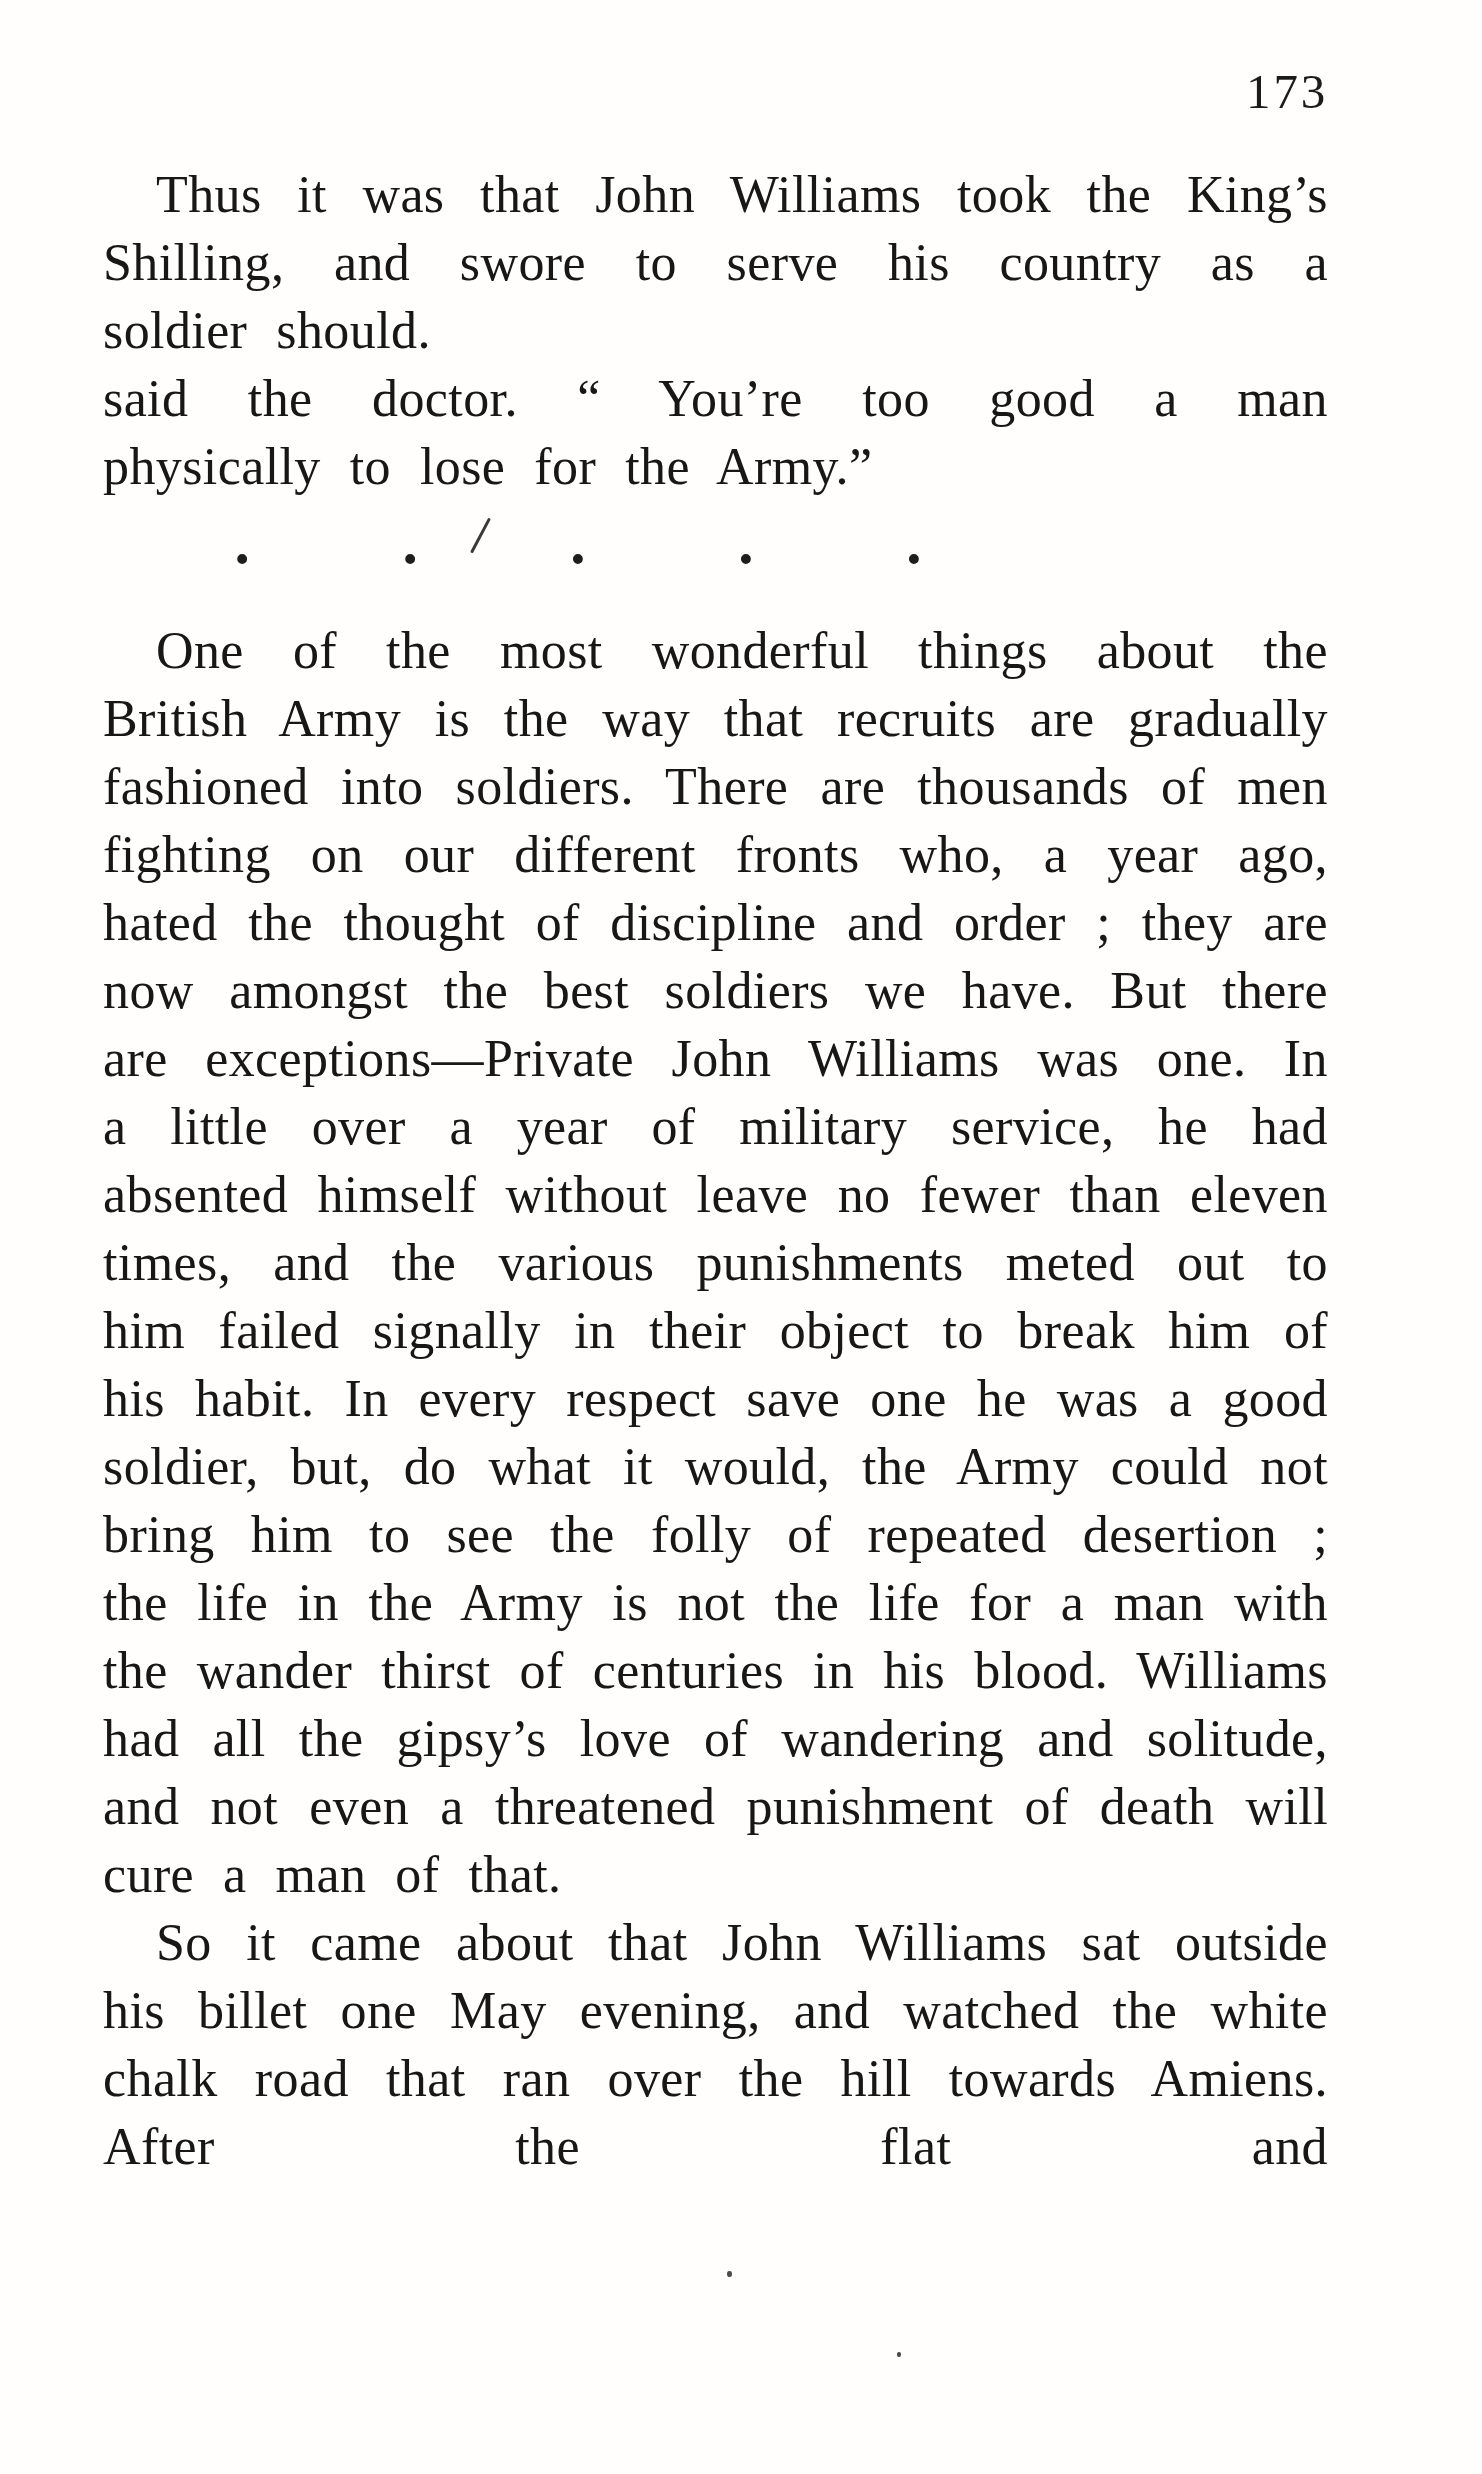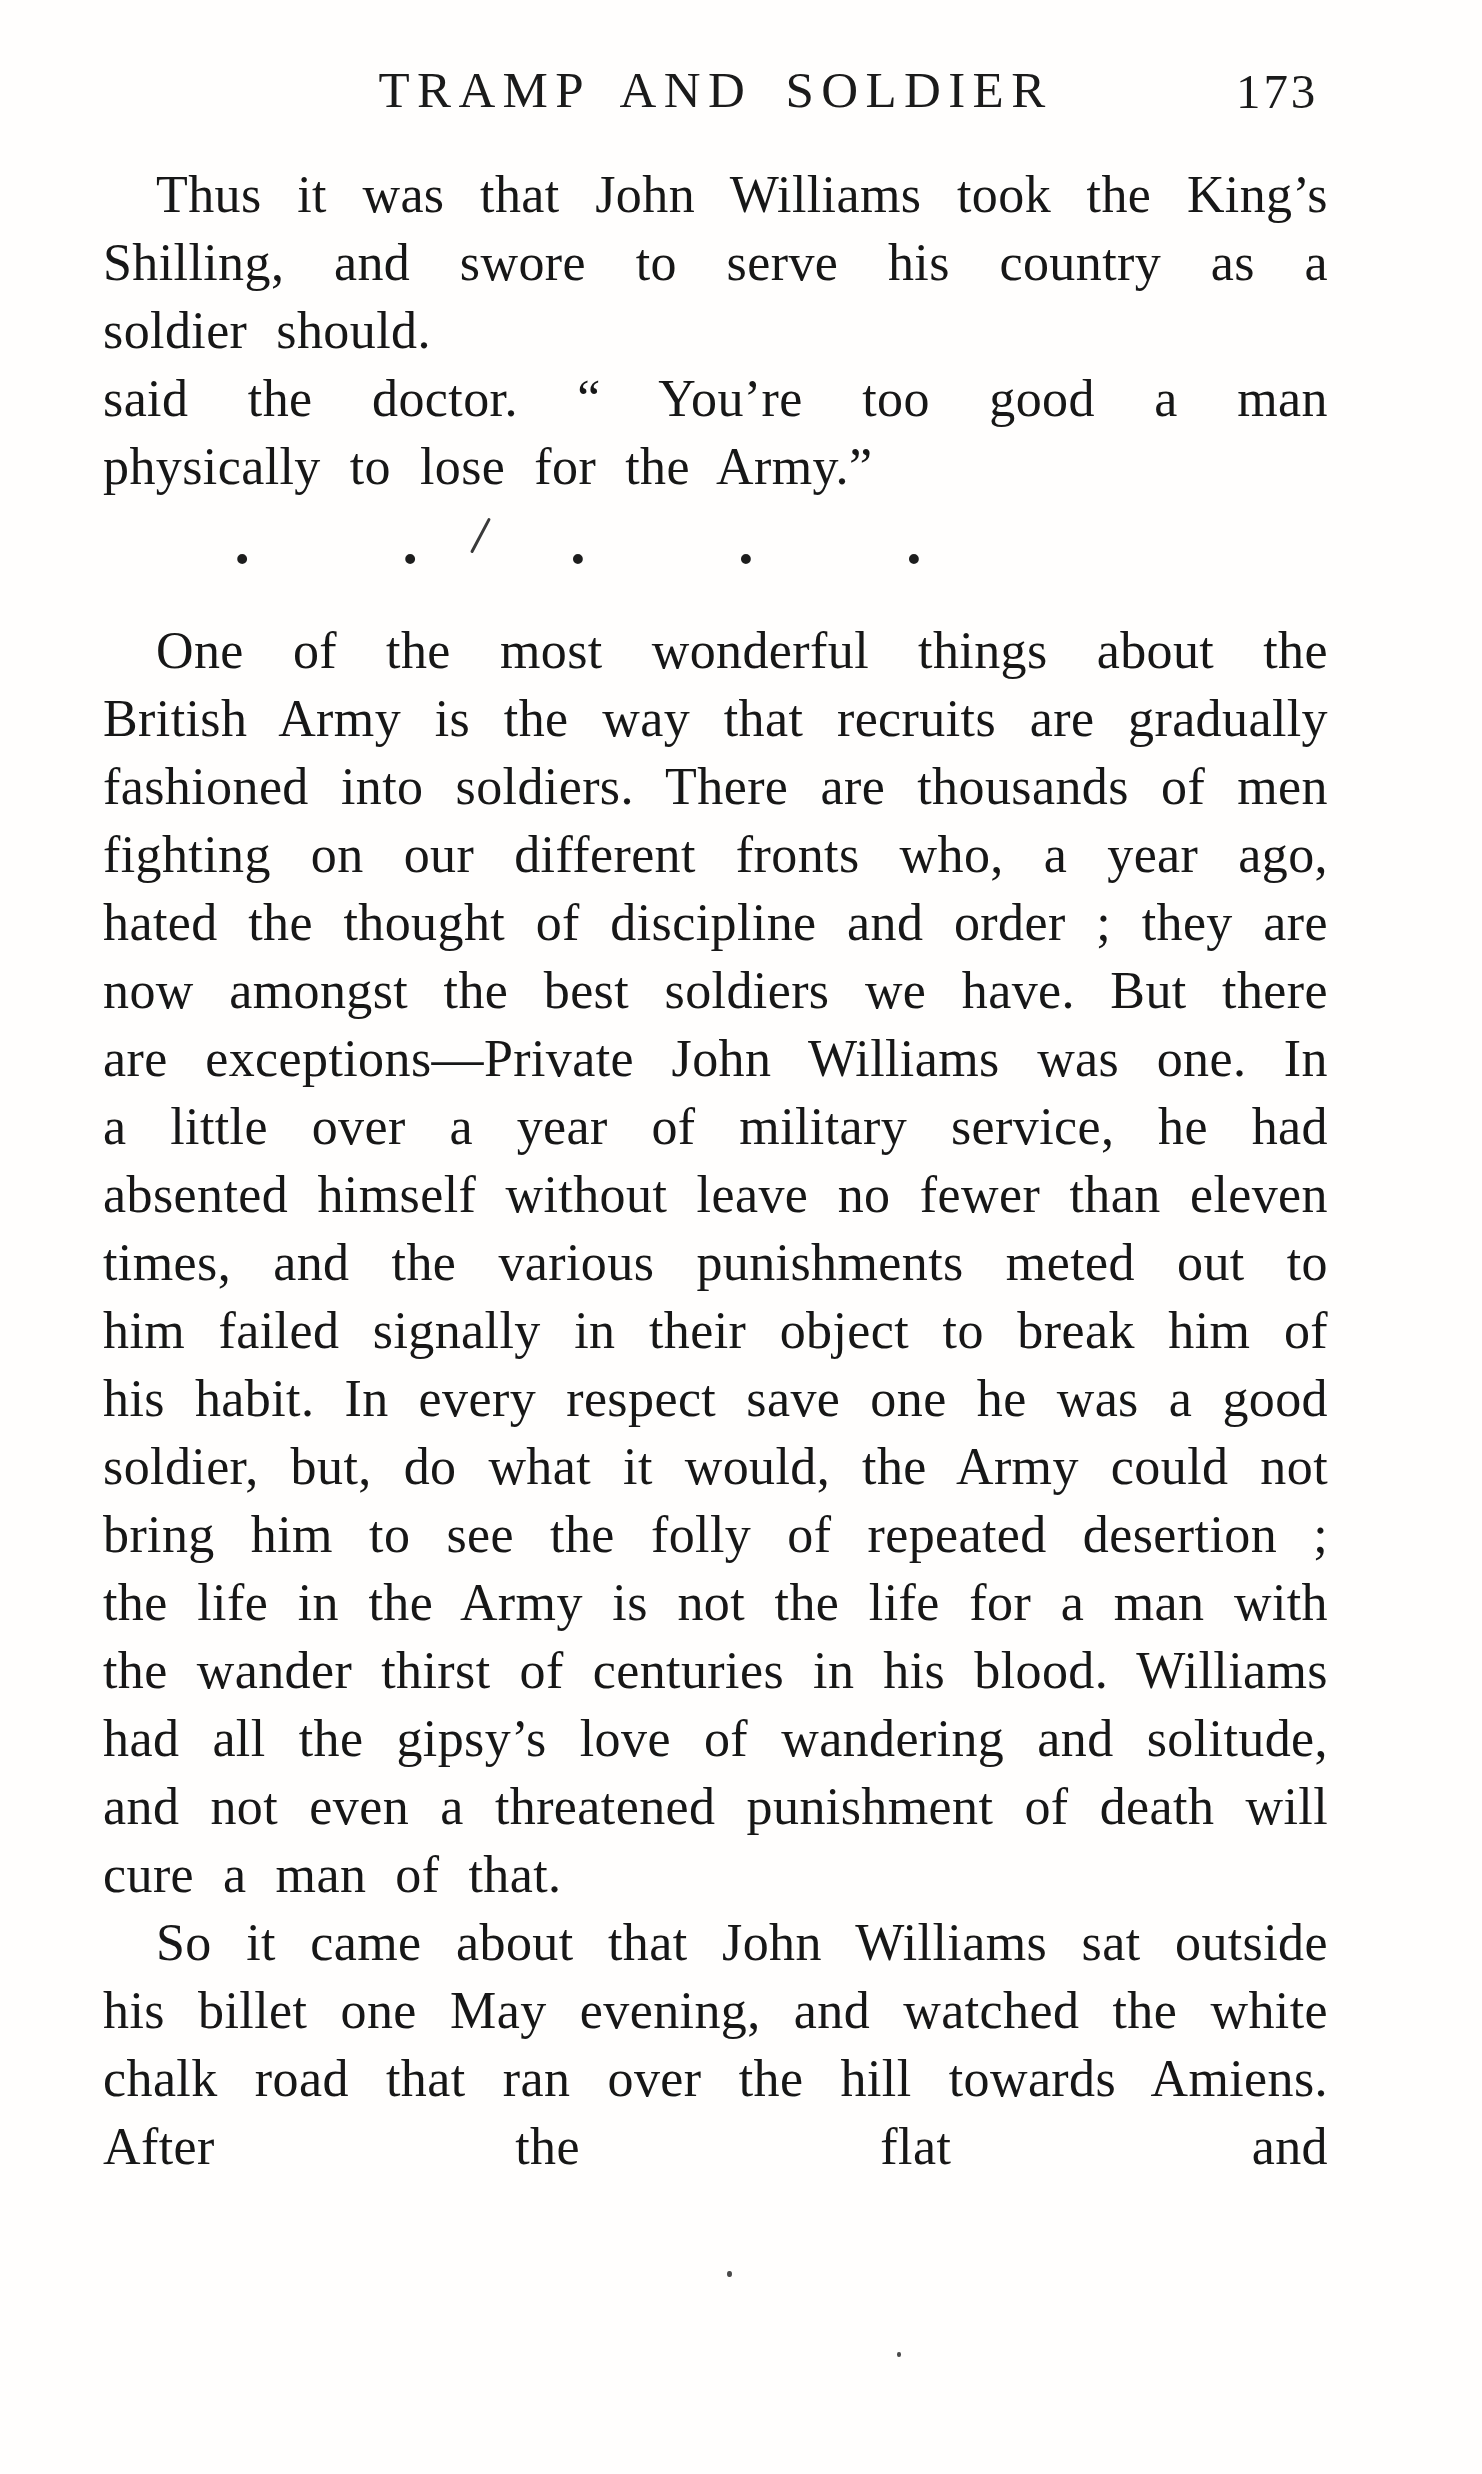--- a/index.html
+++ b/index.html
@@ -27,21 +27,21 @@
   .title {
     display: block;
     text-align: center;
     font-size: 51px;
     letter-spacing: 7.4px;
     word-spacing: 13px;
     color: #1b1b1b;
   }
   .pagenum {
     position: absolute;
-    right: 10px;
+    right: 0;
     top: 1.8px;
     font-size: 49px;
     letter-spacing: 2.8px;
     color: #1b1b1b;
   }
   .para {
     margin: 0;
     text-align: justify;
     line-height: 68px;
     word-spacing: 0.30em;
@@ -91,21 +91,20 @@
     width: 3.7px;
     height: 4.6px;
   }
 </style>
 </head>
 <body>
 
 <div class="page">
 
   <div class="header">
-    <span class="title">TRAMP AND SOLDIER</span>
     <span class="pagenum">173</span>
   </div>
 
   <p class="para indent">Thus it was that John Williams took the King’s Shilling, and swore to serve his country as a soldier should.</p>
 
   <p class="para">said the doctor. “ You’re too good a man physically to lose for the Army.”</p>
 
   <div class="separator">
     <span class="slash"></span>
     <span class="dot">·</span>

